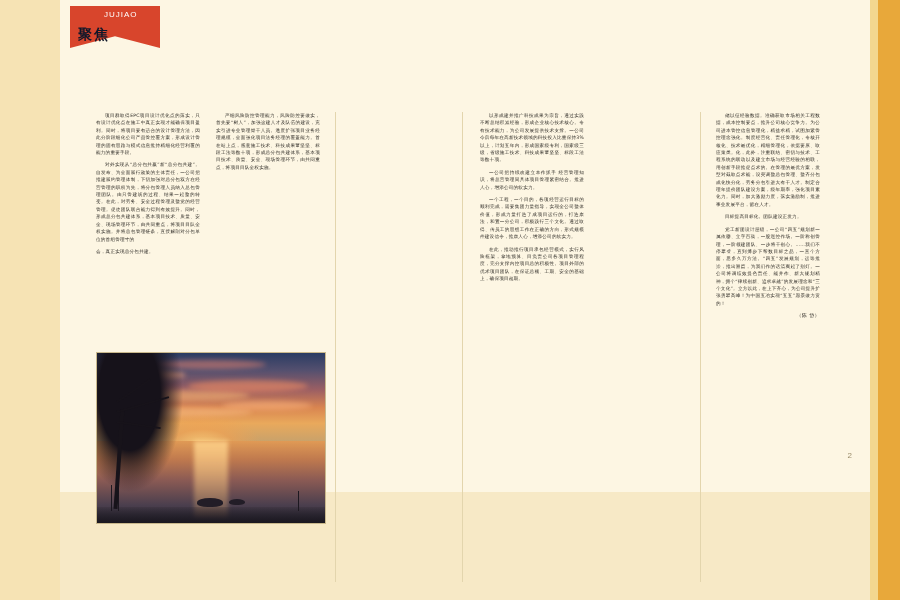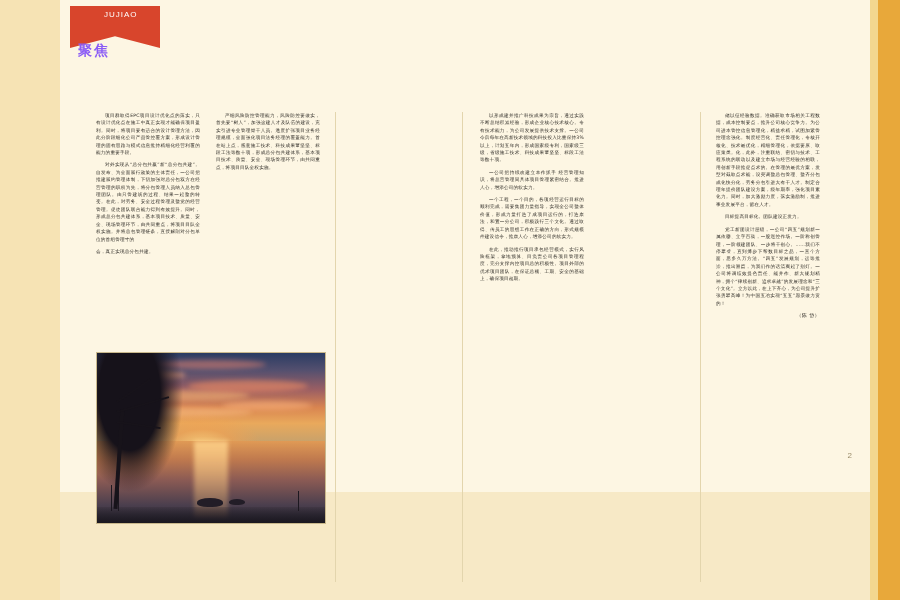--- a/index.html
+++ b/index.html
@@ -30,23 +30,22 @@
     background:#fdf6e3;
   }
   
   .banner{
     position:absolute;left:70px;top:6px;width:90px;height:42px;
     background:#d8452c;
     clip-path:polygon(0 0,100% 0,100% 100%,50% 72%,0 100%);
   }
   .banner-cn{
     position:absolute;left:78px;top:26px;
-    color:#8b5cf6;font-size:14px;font-weight:bold;letter-spacing:2px;
+    color:#0f172a;font-size:14px;font-weight:bold;letter-spacing:2px;
     font-family:"DejaVu Sans",sans-serif;
-    margin-top:16px;
   }
   .banner-en{
     position:absolute;left:104px;top:10px;
     color:#ffffff;font-size:8px;letter-spacing:1px;
     font-family:"Liberation Sans",sans-serif;
   }
   
   .vrule{
     position:absolute;top:112px;width:1px;height:470px;background:#e3d5ad;
   }

